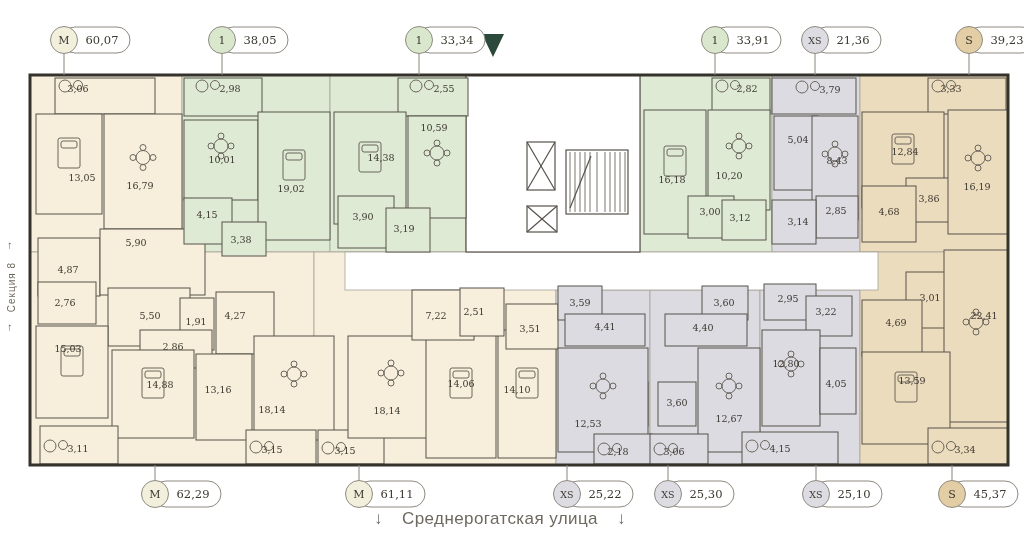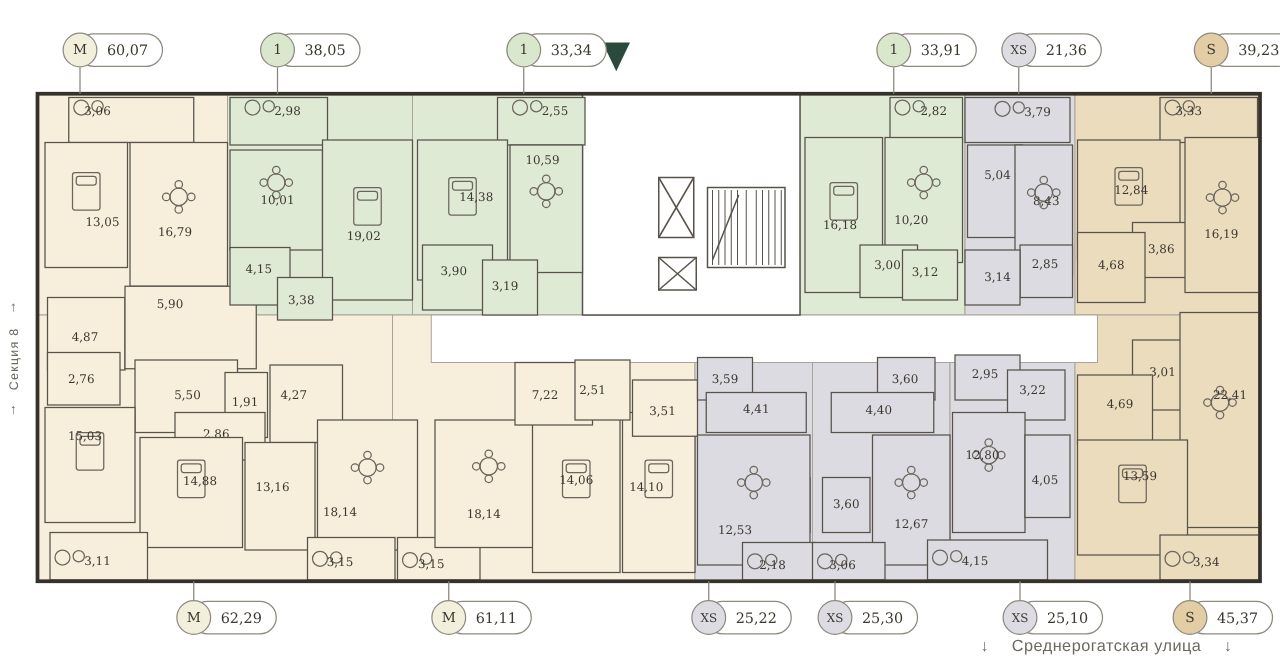--- a/index.html
+++ b/index.html
@@ -2,21 +2,21 @@
 <html><head>
 <meta charset="utf-8">
 <style>
   html,body{margin:0;padding:0;background:#ffffff;}
   body{width:1024px;height:536px;overflow:hidden;font-family:"Liberation Sans",sans-serif;}
   .stage{position:relative;width:1024px;height:536px;background:#fff;}
   #plan-svg{position:absolute;left:0;top:0;}
   .section-label{position:absolute;left:2px;top:240px;width:18px;display:flex;flex-direction:column;align-items:center;gap:10px;color:#6e6960;font-size:10px;}
   .section-label .vtext{writing-mode:vertical-rl;transform:rotate(180deg);letter-spacing:1px;white-space:nowrap;}
   .section-label .arrow{display:inline-block;transform:rotate(90deg);font-size:11px;}
-  .street-label{position:absolute;left:0;width:1000px;top:509px;text-align:right;color:#6e6960;font-size:13px;letter-spacing:.4px;}
+  .street-label{position:absolute;left:0;width:1000px;top:509px;text-align:center;color:#6e6960;font-size:17px;letter-spacing:.4px;}
   .street-label .arr{margin:0 14px;display:inline-block;}
 </style>
 </head>
 <body>
 
 <div class="stage">
   <svg id="plan-svg" width="1024" height="536" viewBox="0 0 1024 536">
       <rect x="30" y="75" width="152" height="177" fill="#f7efdb" stroke="#a9a49a" stroke-width="0.8"></rect>
       <rect x="182" y="75" width="148" height="177" fill="#dfead5" stroke="#a9a49a" stroke-width="0.8"></rect>
       <rect x="330" y="75" width="136" height="177" fill="#dfead5" stroke="#a9a49a" stroke-width="0.8"></rect>

